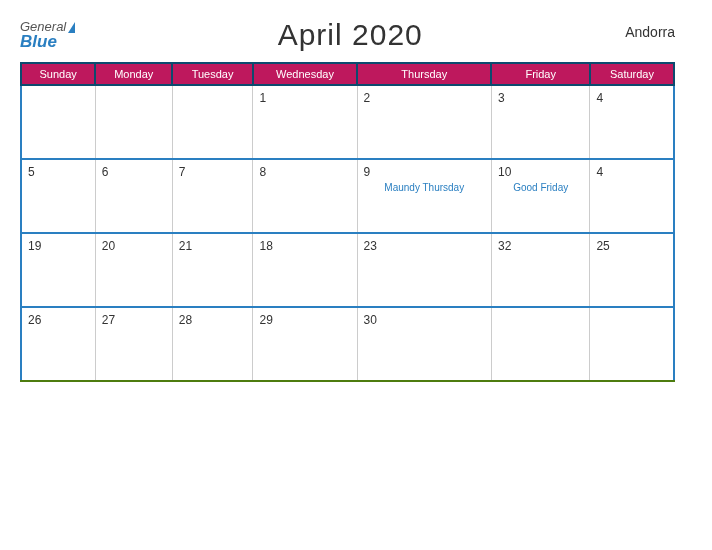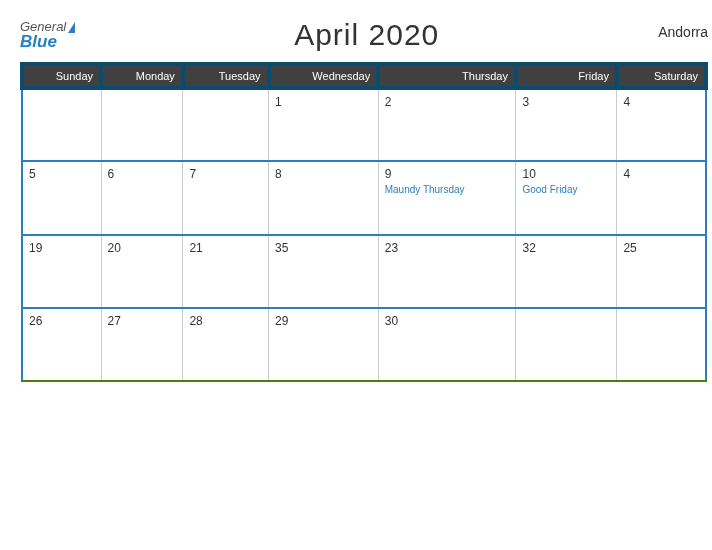--- a/index.html
+++ b/index.html
@@ -7,21 +7,21 @@
       width: 712px;
       height: 550px;
       background: #fff;
       font-family: Arial, sans-serif;
       overflow: hidden;
     }
 
     .page {
       width: 712px;
       height: 396px;
-      padding: 18px 4px 14px 20px;
+      padding: 18px 37px 14px 20px;
       display: flex;
       flex-direction: column;
     }
 
     
     .header {
       display: flex;
       align-items: center;
       justify-content: space-between;
       margin-bottom: 10px;
@@ -68,27 +68,27 @@
     }
 
     
     .calendar {
       width: 100%;
       border-collapse: collapse;
       flex: 1;
     }
 
     .calendar thead tr th {
-      background-color: #404040;
+      background-color: #be185d;
       color: #fff;
       font-size: 11px;
       font-weight: normal;
-      text-align: right;
+      text-align: center;
       padding: 4px 6px;
-      border: 4px solid #0c4a6e;
+      border: 2px solid #0c4a6e;
     }
 
     .calendar tbody tr td {
       vertical-align: top;
       padding: 5px 6px 4px 6px;
       border: 1px solid #ccc;
       height: 72px;
       font-size: 12px;
       color: #333;
       background: #fff;
@@ -113,20 +113,21 @@
       color: #333;
       margin-bottom: 2px;
     }
 
     .holiday {
       font-size: 10px;
       color: #2a7fc1;
       display: block;
       margin-top: 2px;
       line-height: 1.3;
+      text-align: center;
     }
 
     .empty {
       background: #f9f9f9;
     }
 
     
     .calendar tbody tr td {
       border-top: 2px solid #2a7fc1;
     }
@@ -204,21 +205,21 @@
           <td>
             <span class="day-num">19</span>
           </td>
           <td>
             <span class="day-num">20</span>
           </td>
           <td>
             <span class="day-num">21</span>
           </td>
           <td>
-            <span class="day-num">35</span>
+            <span class="day-num">18</span>
           </td>
           <td>
             <span class="day-num">23</span>
           </td>
           <td>
             <span class="day-num">32</span>
           </td>
           <td>
             <span class="day-num">25</span>
           </td>

